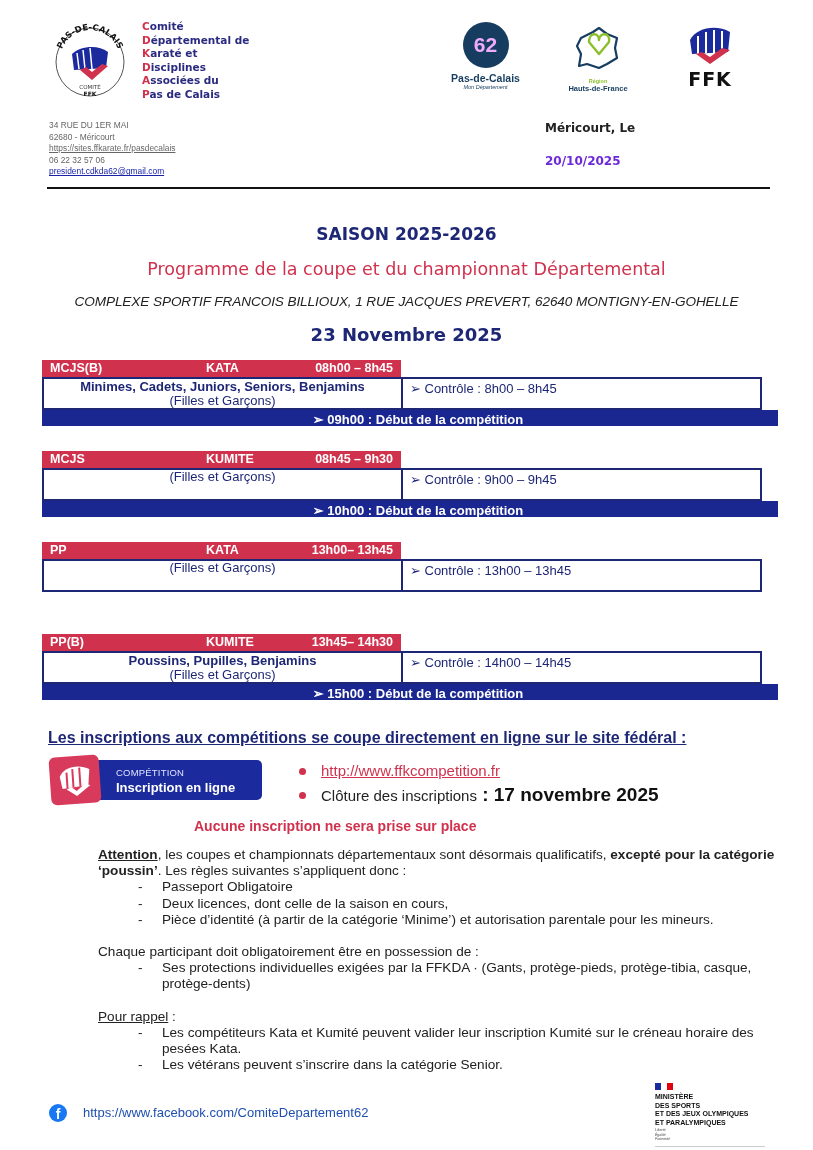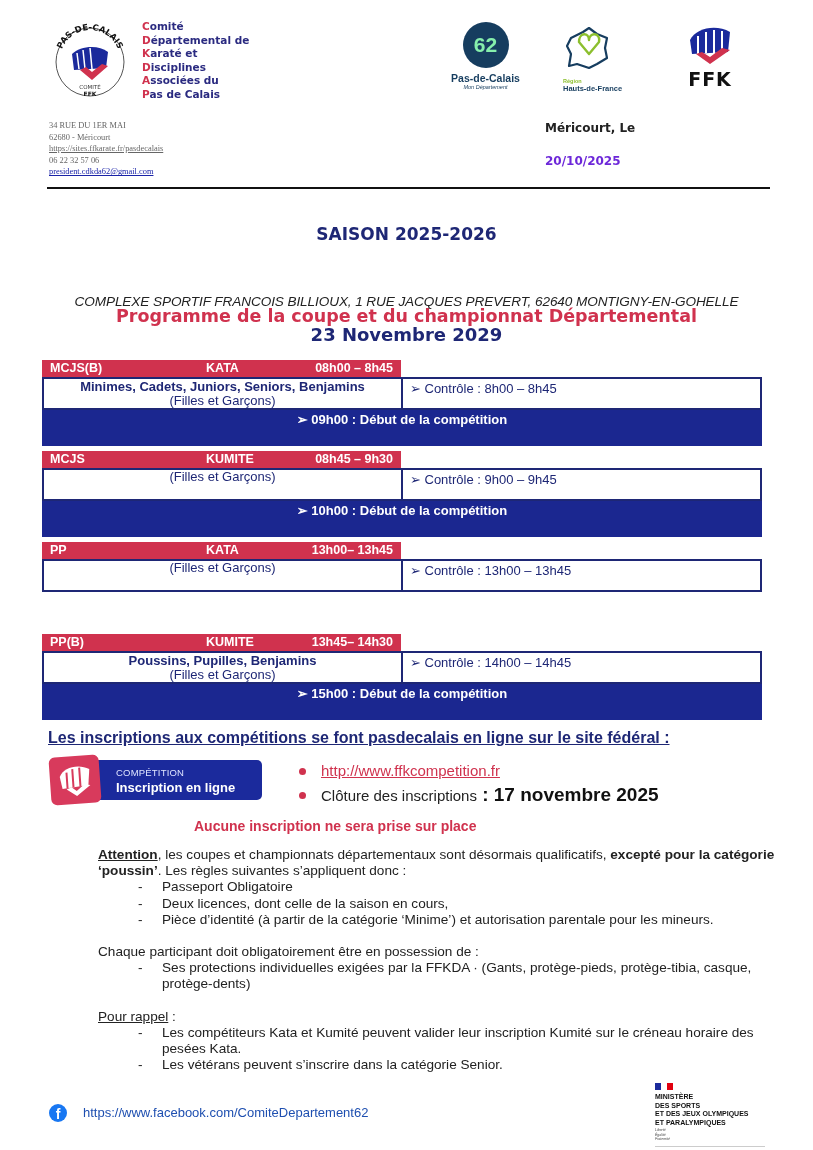--- a/index.html
+++ b/index.html
@@ -4,55 +4,55 @@
 <style>
   html, body { margin: 0; padding: 0; background: #ffffff; }
   body { width: 813px; height: 1150px; position: relative; overflow: hidden; font-family: "DejaVu Sans", sans-serif; color: #222; }
   .abs { position: absolute; }
 
   
   .club-logo { left: 50px; top: 20px; width: 80px; height: 80px; }
   .club-name { left: 142px; top: 20px; font-family: "DejaVu Sans", sans-serif; font-weight: bold; font-size: 10.5px; line-height: 13.6px; color: #2a2a80; }
   .club-name .ini { color: #d0324e; }
   .logo62 { left: 448px; top: 22px; width: 75px; text-align: center; }
-  .logo62 .circle { width: 46px; height: 46px; border-radius: 50%; background: #163d5f; color: #86efac; font-weight: bold; font-size: 21px; line-height: 46px; margin: 0 auto; font-family: "Liberation Sans", sans-serif; }
+  .logo62 .circle { width: 46px; height: 46px; border-radius: 50%; background: #163d5f; color: #f0abfc; font-weight: bold; font-size: 21px; line-height: 46px; margin: 0 auto; font-family: "Liberation Sans", sans-serif; }
   .logo62 .t1 { font-family: "Liberation Sans", sans-serif; font-size: 10.5px; color: #163d5f; margin-top: 4px; font-weight: bold; }
   .logo62 .t2 { font-family: "Liberation Sans", sans-serif; font-size: 5.5px; color: #163d5f; font-style: italic; }
-  .logo-hdf { left: 563px; top: 24px; width: 70px; }
+  .logo-hdf { left: 563px; top: 24px; width: 70px; text-align: center; }
   .logo-hdf .t1 { font-family: "Liberation Sans", sans-serif; font-size: 5.5px; color: #8cbf2e; font-weight: bold; margin-top: 2px; }
   .logo-hdf .t2 { font-family: "Liberation Sans", sans-serif; font-size: 7.5px; color: #163d5f; font-weight: bold; }
   .logo-ffk { left: 680px; top: 22px; width: 60px; text-align: center; }
   .logo-ffk .t1 { font-family: "DejaVu Sans", sans-serif; font-weight: bold; font-size: 19px; color: #111; letter-spacing: 1px; margin-top: -2px; }
 
-  .addr { left: 49px; top: 120px; font-family: Liberation Serif, serif; font-size: 8.4px; line-height: 11.6px; color: #666; }
+  .addr { left: 49px; top: 120px; font-family: Liberation Sans, sans-serif; font-size: 8.4px; line-height: 11.6px; color: #666; }
   .addr .lnk { text-decoration: underline; color: #666; }
   .addr .mail { text-decoration: underline; color: #1a23a8; }
   .place { left: 545px; top: 121px; font-family: "DejaVu Sans", sans-serif; font-weight: bold; font-size: 12px; color: #222; }
   .date { left: 545px; top: 154px; font-family: "DejaVu Sans", sans-serif; font-weight: bold; font-size: 12px; color: #6d28d9; }
   .hdr-rule { left: 47px; top: 187px; width: 723px; height: 1.5px; background: #111; }
 
   
   .center { left: 0; width: 813px; text-align: center; }
   .season { top: 224px; font-family: "DejaVu Sans", sans-serif; font-weight: bold; font-size: 17px; color: #1e2775; }
-  .program { top: 259px; font-family: "DejaVu Sans", sans-serif; font-weight: bold; font-size: 17.5px; color: #d0324e; margin-top: 47px; }
+  .program { top: 259px; font-family: "DejaVu Sans", sans-serif; font-weight: normal; font-size: 17.5px; color: #d0324e; }
   .venue { top: 294px; font-family: "Liberation Sans", sans-serif; font-style: italic; font-size: 13.6px; color: #222; letter-spacing: -0.1px; }
   .eventdate { top: 324px; font-family: "DejaVu Sans", sans-serif; font-weight: bold; font-size: 18px; color: #1e2775; }
 
   
   .block { left: 42px; width: 720px; height: 74px; font-family: "Liberation Sans", sans-serif; }
   .block .bar { position: absolute; left: 0; top: 0; width: 359px; height: 29px; background: #d0324e; color: #fff; font-weight: bold; font-size: 12.5px; line-height: 17px; }
   .block .bar .code { position: absolute; left: 8px; }
   .block .bar .disc { position: absolute; left: 164px; }
   .block .bar .time { position: absolute; right: 8px; }
   .block .row { position: absolute; left: 0; top: 17px; width: 720px; height: 33px; border: 2px solid #1e2775; box-sizing: border-box; background: #fff; }
   .block .row .left { position: absolute; left: 0; top: 0; width: 357px; height: 29px; border-right: 2px solid #1e2775; text-align: center; }
   .block .row .cats { font-weight: bold; font-size: 13px; color: #1e2775; line-height: 14px; margin-top: 1px; }
   .block .row .gender { font-size: 13px; color: #1e2775; line-height: 14px; }
   .block .row .right { position: absolute; left: 366px; top: 2px; font-size: 13px; color: #1e2775; }
-  .block .start { position: absolute; left: 0; top: 50px; width: 720px; height: 36px; background: #1b2790; color: #fff; font-weight: bold; font-size: 13px; line-height: 19px; text-align: center; }
+  .block .start { position: absolute; left: 0; top: 50px; width: 720px; height: 16px; background: #1b2790; color: #fff; font-weight: bold; font-size: 13px; line-height: 19px; text-align: center; padding-left: 16px; }
 
   
   .insc-head { left: 48px; top: 729px; font-family: "Liberation Sans", sans-serif; font-weight: bold; font-size: 16px; color: #1e2775; text-decoration: underline; }
   .insc-badge { left: 48px; top: 756px; width: 214px; height: 48px; }
   .insc-badge .blue { position: absolute; left: 30px; top: 4px; width: 184px; height: 40px; background: #1b2a9c; border-radius: 5px; }
   .insc-badge .red { position: absolute; left: 2px; top: 0; width: 50px; height: 48px; background: #d83a5c; border-radius: 6px; transform: rotate(-4deg); }
   .insc-badge .b1 { position: absolute; left: 68px; top: 11px; font-family: "Liberation Sans", sans-serif; font-size: 9.5px; color: #dfe4ff; letter-spacing: 0.2px; }
   .insc-badge .b2 { position: absolute; left: 68px; top: 24px; font-family: "Liberation Sans", sans-serif; font-size: 13px; font-weight: bold; color: #fff; }
   .bullets { left: 297px; top: 760px; font-family: "Liberation Sans", sans-serif; font-size: 15px; color: #222; }
   .bullets .li { position: relative; padding-left: 24px; height: 24px; line-height: 22px; }
@@ -140,21 +140,21 @@
   <div class="mail">president.cdkda62@gmail.com</div>
 </div>
 
 <div class="abs place">Méricourt, Le</div>
 <div class="abs date">20/10/2025</div>
 <div class="abs hdr-rule"></div>
 
 <div class="abs center season">SAISON 2025-2026</div>
 <div class="abs center program">Programme de la coupe et du championnat Départemental</div>
 <div class="abs center venue">COMPLEXE SPORTIF FRANCOIS BILLIOUX, 1 RUE JACQUES PREVERT, 62640 MONTIGNY-EN-GOHELLE</div>
-<div class="abs center eventdate">23 Novembre 2029</div>
+<div class="abs center eventdate">23 Novembre 2025</div>
 
 <div class="abs block" style="top:360px;">
   <div class="bar">
     <span class="code">MCJS(B)</span>
     <span class="disc">KATA</span>
     <span class="time">08h00 – 8h45</span>
   </div>
   <div class="row">
     <div class="left">
       <div class="cats">Minimes, Cadets, Juniors, Seniors, Benjamins</div>
@@ -203,21 +203,21 @@
   <div class="row">
     <div class="left">
       <div class="cats">Poussins, Pupilles, Benjamins</div>
       <div class="gender">(Filles et Garçons)</div>
     </div>
     <div class="right">➢ Contrôle : 14h00 – 14h45</div>
   </div>
   <div class="start">➢ 15h00 : Début de la compétition</div>
 </div>
 
-<div class="abs insc-head">Les inscriptions aux compétitions se font pasdecalais en ligne sur le site fédéral :</div>
+<div class="abs insc-head">Les inscriptions aux compétitions se coupe directement en ligne sur le site fédéral :</div>
 
 <div class="abs insc-badge">
   <div class="blue"></div>
   <div class="red">
     <svg width="50" height="48" viewBox="0 0 50 48">
       <path d="M10,20 C14,10 30,8 40,14 L38,30 L12,32 Z" fill="#fff"></path>
       <path d="M17,16 L17,32 M23,13 L23,31 M30,12 L30,31" stroke="#d83a5c" stroke-width="2"></path>
       <path d="M16,33 L26,40 L40,30 L34,29 L26,35 L21,31 Z" fill="#fff"></path>
     </svg>
   </div>

